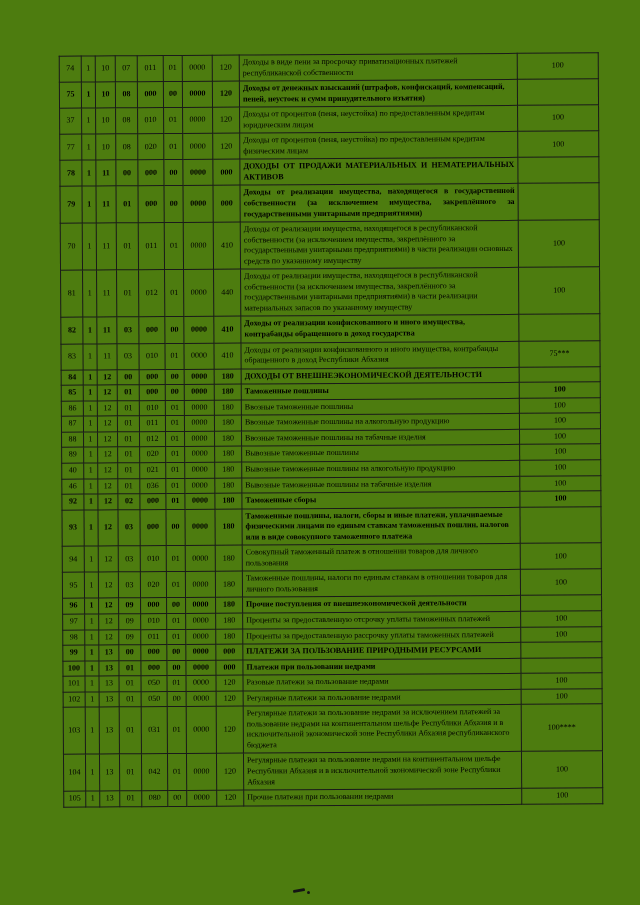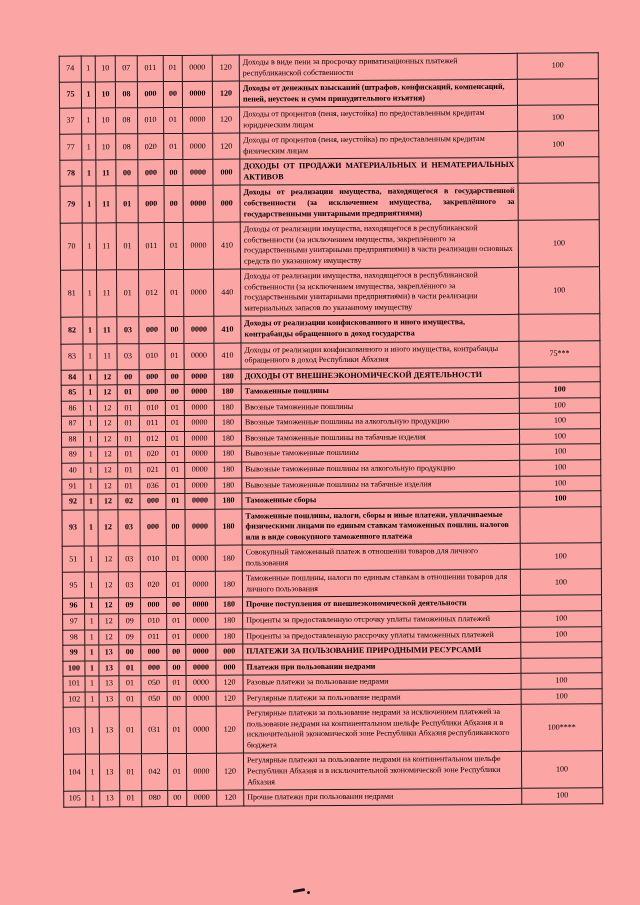--- a/index.html
+++ b/index.html
@@ -5,21 +5,21 @@
   html, body { margin: 0; padding: 0; }
   body {
     width: 640px; height: 905px;
     background: #f4f4f2;
     font-family: "Liberation Serif", serif;
     color: #000;
   }
   .page {
     position: relative;
     width: 640px; height: 905px;
-    background: #fca5a5;
+    background: #4d7c0f;
     overflow: hidden;
   }
   table.codes {
     position: absolute;
     left: 61px; top: 54px;
     width: 539px;
     border-collapse: collapse;
     table-layout: fixed;
     transform: rotate(-0.35deg);
     transform-origin: 50% 50%;
@@ -277,21 +277,21 @@
           <td class="code">12</td>
           <td class="code">01</td>
           <td class="code">021</td>
           <td class="code">01</td>
           <td class="code">0000</td>
           <td class="code">180</td>
           <td class="desc">Вывозные таможенные пошлины на алкогольную продукцию</td>
           <td class="pct">100</td>
         </tr>
         <tr>
-          <td class="code">91</td>
+          <td class="code">46</td>
           <td class="code">1</td>
           <td class="code">12</td>
           <td class="code">01</td>
           <td class="code">036</td>
           <td class="code">01</td>
           <td class="code">0000</td>
           <td class="code">180</td>
           <td class="desc">Вывозные таможенные пошлины на табачные изделия</td>
           <td class="pct">100</td>
         </tr>
@@ -313,21 +313,21 @@
           <td class="code">12</td>
           <td class="code">03</td>
           <td class="code">000</td>
           <td class="code">00</td>
           <td class="code">0000</td>
           <td class="code">180</td>
           <td class="desc">Таможенные пошлины, налоги, сборы и иные платежи, уплачиваемые физическими лицами по единым ставкам таможенных пошлин, налогов или в виде совокупного таможенного платежа</td>
           <td class="pct"></td>
         </tr>
         <tr>
-          <td class="code">51</td>
+          <td class="code">94</td>
           <td class="code">1</td>
           <td class="code">12</td>
           <td class="code">03</td>
           <td class="code">010</td>
           <td class="code">01</td>
           <td class="code">0000</td>
           <td class="code">180</td>
           <td class="desc">Совокупный таможенный платеж в отношении товаров для личного пользования</td>
           <td class="pct">100</td>
         </tr>

